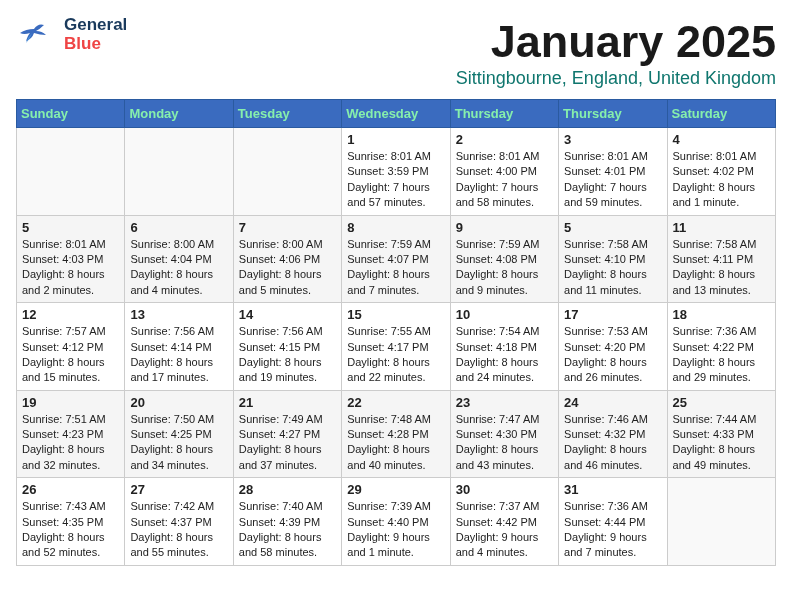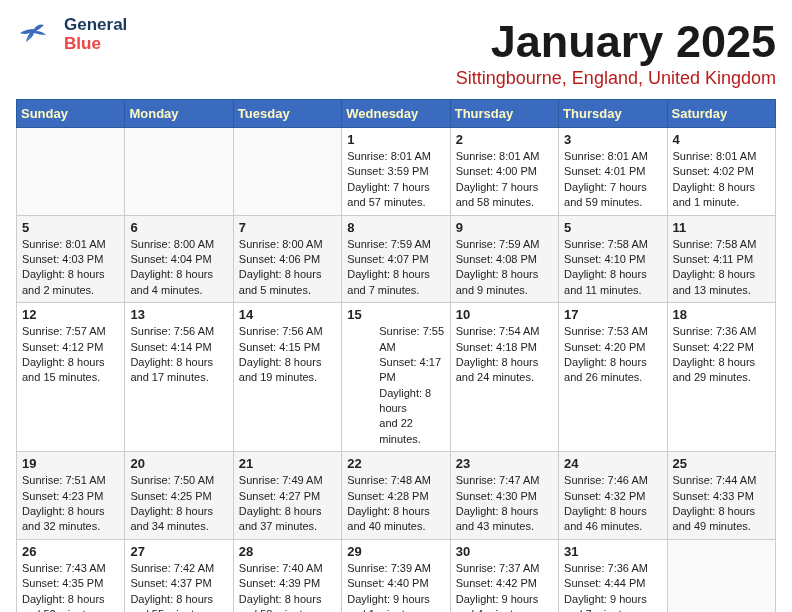--- a/index.html
+++ b/index.html
@@ -28,30 +28,30 @@
     .title-area {
       text-align: right;
     }
     .month-title {
       font-size: 45px;
       font-weight: bold;
       color: #1a1a1a;
     }
     .location-title {
       font-size: 18px;
-      color: #b91c1c;
+      color: #0f766e;
     }
     .calendar {
       width: 100%;
       border-collapse: collapse;
       border: 1px solid #ccc;
     }
     .calendar th {
       background: #3a6bbf;
-      color: #fef9c3;
+      color: #86efac;
       font-size: 13px;
       font-weight: bold;
       padding: 6px 4px;
       text-align: left;
       border: 1px solid #2a5aa0;
     }
     .calendar td {
       vertical-align: top;
       border: 1px solid #ccc;
       padding: 4px 5px;
@@ -213,21 +213,21 @@
         </td>
         <td>
           <span class="day-number">14</span>
           <div class="day-info" style="white-space: pre-line;">Sunrise: 7:56 AM
 Sunset: 4:15 PM
 Daylight: 8 hours
 and 19 minutes.</div>
         </td>
         <td>
           <span class="day-number">15</span>
-          <div class="day-info" style="white-space: pre-line; margin-left: 32px;">Sunrise: 7:55 AM
+          <div class="day-info" style="white-space: pre-line;">Sunrise: 7:55 AM
 Sunset: 4:17 PM
 Daylight: 8 hours
 and 22 minutes.</div>
         </td>
         <td>
           <span class="day-number">10</span>
           <div class="day-info" style="white-space: pre-line;">Sunrise: 7:54 AM
 Sunset: 4:18 PM
 Daylight: 8 hours
 and 24 minutes.</div>

